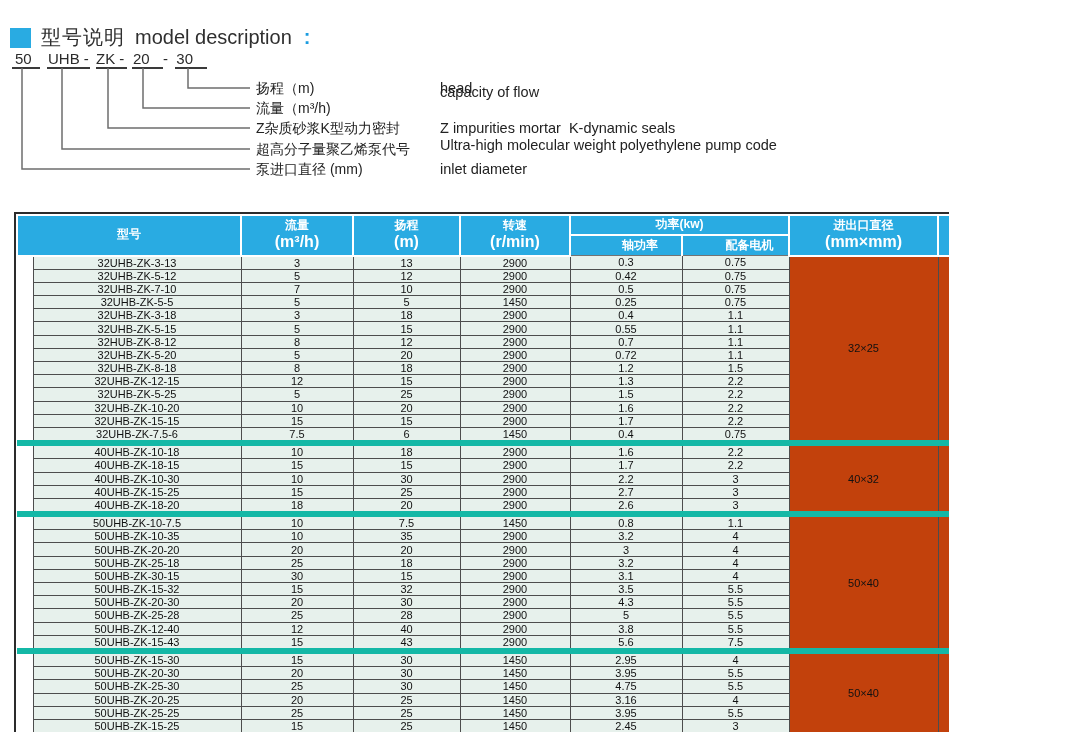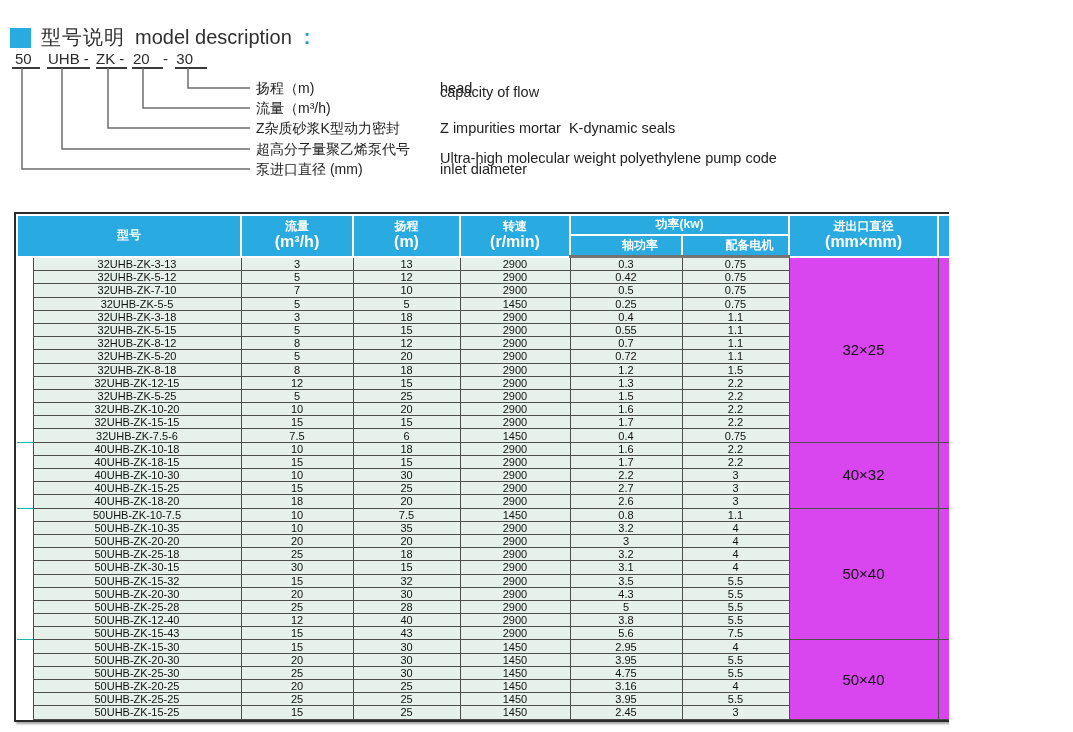--- a/index.html
+++ b/index.html
@@ -20,28 +20,28 @@
   .dg-label-zh{position:absolute;left:256px;font-size:14px;color:#222;white-space:pre;}
   .dg-label-en{position:absolute;left:440px;font-size:14.5px;color:#222;white-space:pre;}
 
   
   #table-wrap{position:absolute;left:14px;top:212px;width:1045px;
               border:2px solid #2b2b2b;box-shadow:2px 2px 2px rgba(90,90,90,.55);}
   table{border-collapse:collapse;table-layout:fixed;width:100%;}
   thead th{background:#29abe2;color:#fff;font-weight:bold;font-size:12px;line-height:1.15;
            border:2px solid #fff;padding:1px 0;text-align:center;}
   thead tr:first-child th{height:16px;}
-  thead tr:last-child th{height:17px;border-bottom:3px solid #737373;padding-left:28px;}
+  thead tr:last-child th{height:17px;border-bottom:1px solid #737373;padding-left:28px;}
   thead th .l2{display:block;font-weight:bold;font-size:16px;}
   tbody td{background:#e7f1ec;font-size:11px;height:12.2px;line-height:12px;padding:0;
            text-align:center;border:1px solid #4d4d4d;color:#111;}
   tbody td.gutter{background:#ffffff;border-top:none;border-bottom:none;border-left:none;}
-  tbody tr.group-start td{border-top:1px solid #14b8a6;}
+  tbody tr.group-start td{border-top:6px solid #14b8a6;}
   tbody tr:first-child td{border-top:none;}
-  td.merged{font-size:15px;background:#d946ef;}
+  td.merged{font-size:11px;background:#c2410c;}
 </style>
 </head>
 <body>
 
 <div id="page">
 
   <div id="title1" class="sec-title">
     <span class="bullet"></span>
     <span class="zh">型号说明</span>
     <span class="en">model description</span>
@@ -73,21 +73,21 @@
     </g>
   </svg>
 
   <span class="dg-label-zh" style="top:80px">扬程（m)</span>
   <span class="dg-label-en" style="top:80px">head</span>
   <span class="dg-label-zh" style="top:100px">流量（m³/h)</span>
   <span class="dg-label-en" style="top:84px">capacity of flow</span>
   <span class="dg-label-zh" style="top:120px">Z杂质砂浆K型动力密封</span>
   <span class="dg-label-en" style="top:120px">Z impurities mortar  K-dynamic seals</span>
   <span class="dg-label-zh" style="top:141px">超高分子量聚乙烯泵代号</span>
-  <span class="dg-label-en" style="top:150px">Ultra-high molecular weight polyethylene pump code</span>
+  <span class="dg-label-en" style="top:137px">Ultra-high molecular weight polyethylene pump code</span>
   <span class="dg-label-zh" style="top:161px">泵进口直径 (mm)</span>
   <span class="dg-label-en" style="top:161px">inlet diameter</span>
 
 
   <div id="table-wrap">
     <table>
       <colgroup>
         <col style="width:16px">
           <col style="width:208px">
           <col style="width:112px">

